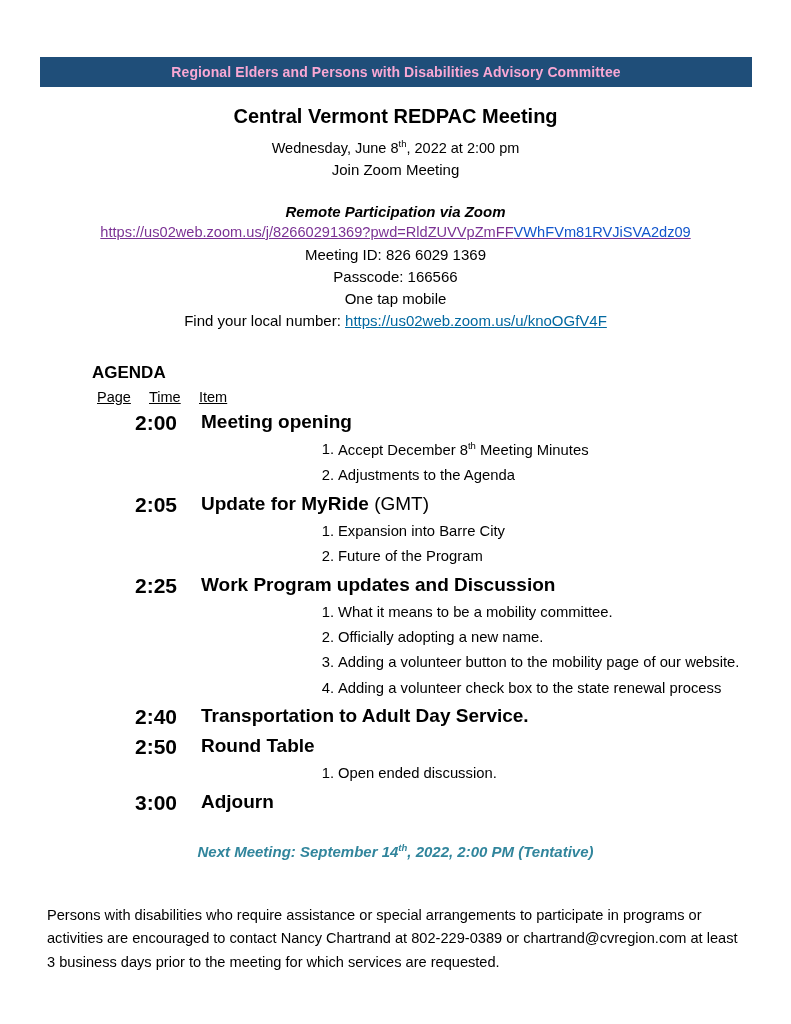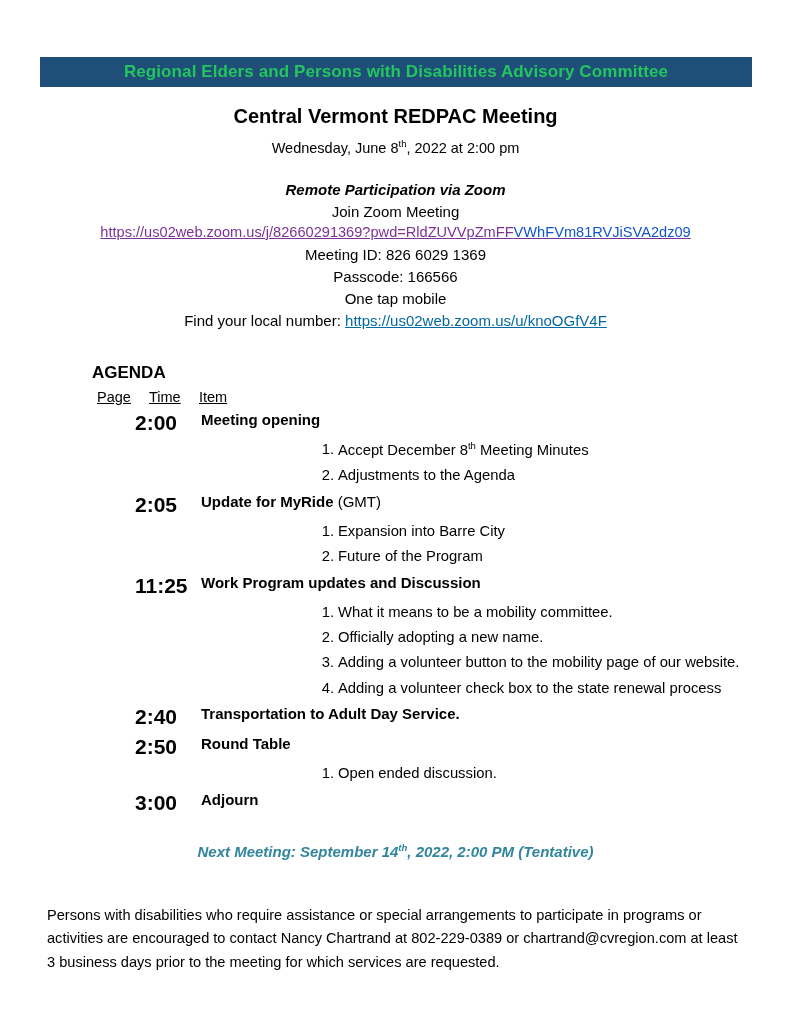--- a/index.html
+++ b/index.html
@@ -28,22 +28,22 @@
     left: 40px;
     top: 57px;
     width: 712px;
     height: 30px;
     background: #1F4E79;
     display: flex;
     align-items: center;
     justify-content: center;
   }
   .banner-text {
-    color: #22c55e;
-    font-size: 17px;
+    color: #f9a8d4;
+    font-size: 14px;
     font-weight: bold;
     letter-spacing: 0.1px;
     white-space: nowrap;
   }
 
   .content {
     position: absolute;
     left: 0;
     top: 95px;
     width: 791px;
@@ -124,21 +124,21 @@
     width: 63px;
     min-width: 63px;
     text-align: left;
     font-size: 21px;
     font-weight: bold;
     padding-right: 0;
     box-sizing: border-box;
     margin-left: 43px;
   }
   .row-item {
-    font-size: 15px;
+    font-size: 19px;
     font-weight: bold;
     padding-left: 3px;
   }
   .row-item .normal { font-weight: normal; }
 
   .sub-list {
     margin: 3px 0 0 0;
     padding-left: 246px;
     list-style: none;
   }
@@ -184,22 +184,22 @@
   </div>
 
   <div class="content">
 
     <div class="center meeting-title">Central Vermont REDPAC Meeting</div>
 
     <div class="center meeting-date">
       <span>Wednesday, June 8</span><sup>th</sup><span>, 2022 at 2:00 pm</span>
     </div>
 
+    <div class="center zoom-line">Join Zoom Meeting</div>
     <div class="center remote-line">Remote Participation via Zoom</div>
-    <div class="center zoom-line">Join Zoom Meeting</div>
 
     <div class="center">
       <a class="zoom-link" href="#"><span>https://us02web.zoom.us/j/82660291369?pwd=RldZUVVpZmFF</span><span class="blue-part">VWhFVm81RVJiSVA2dz09</span></a>
     </div>
 
     <div class="center info-line">Meeting ID: 826 6029 1369</div>
     <div class="center info-line">Passcode: 166566</div>
     <div class="center info-line">One tap mobile</div>
     <div class="center info-line">
       <span>Find your local number: </span><a class="local-link" href="#">https://us02web.zoom.us/u/knoOGfV4F</a>
@@ -224,21 +224,21 @@
       <div class="agenda-row">
         <div class="row-time">2:05</div>
         <div class="row-item"><span>Update for MyRide </span><span class="normal">(GMT)</span></div>
       </div>
       <ul class="sub-list">
         <li><span class="num">1.</span><span>Expansion into Barre City</span></li>
         <li><span class="num">2.</span><span>Future of the Program</span></li>
       </ul>
 
       <div class="agenda-row">
-        <div class="row-time">11:25</div>
+        <div class="row-time">2:25</div>
         <div class="row-item"><span>Work Program updates and Discussion</span></div>
       </div>
       <ul class="sub-list">
         <li><span class="num">1.</span><span>What it means to be a mobility committee.</span></li>
         <li><span class="num">2.</span><span>Officially adopting a new name.</span></li>
         <li><span class="num">3.</span><span>Adding a volunteer button to the mobility page of our website.</span></li>
         <li><span class="num">4.</span><span>Adding a volunteer check box to the state renewal process</span></li>
       </ul>
 
       <div class="agenda-row">

